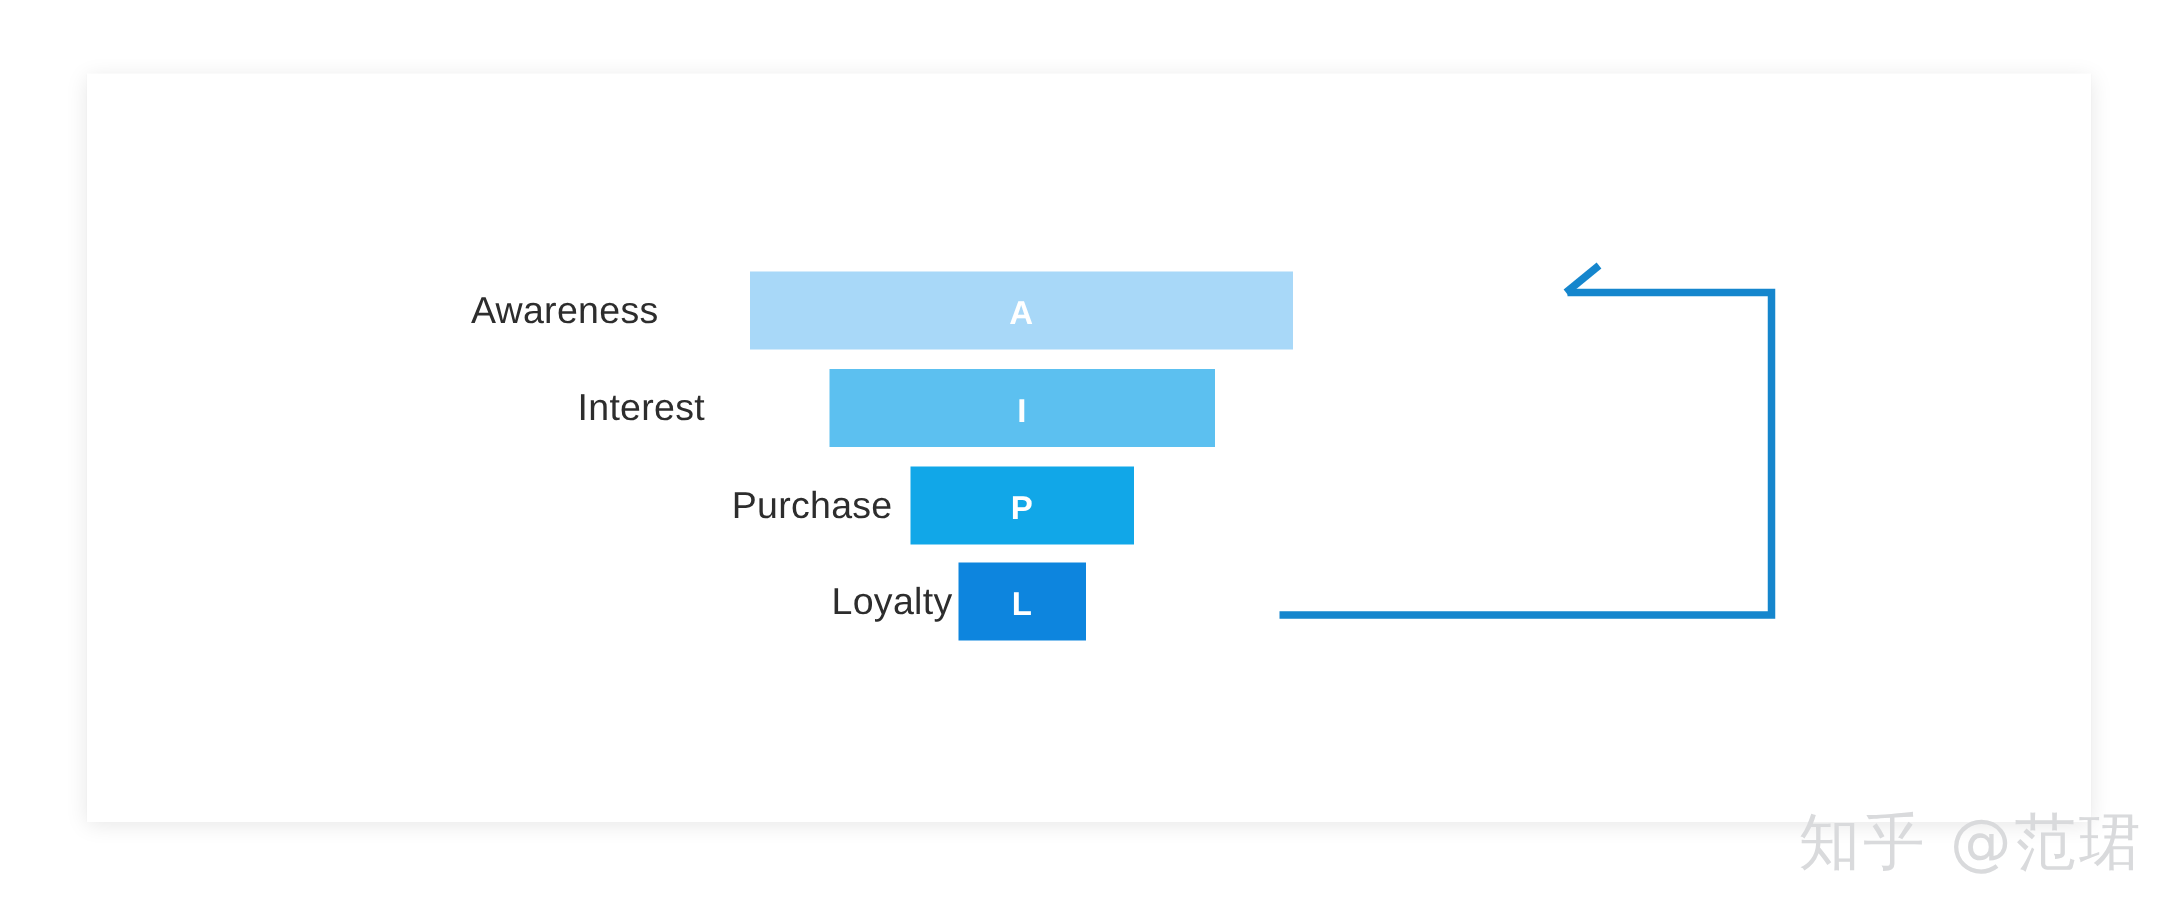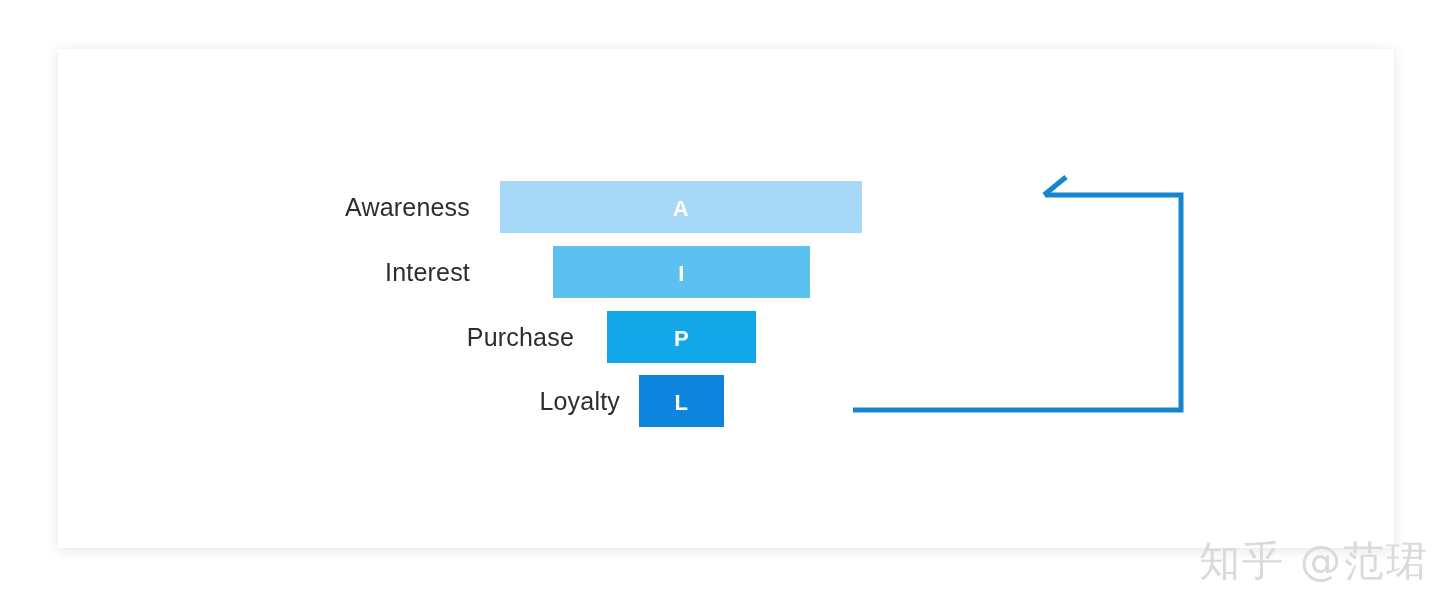--- a/index.html
+++ b/index.html
@@ -78,33 +78,33 @@
     font-weight: bold;
     letter-spacing: 0.5px;
     line-height: 1;
     position: relative;
     top: 2px;
   }
 
   
   #row-awareness { left: 442px; top: 132px; }
   #row-awareness .funnel-bar  { width: 362px; }
-  #row-awareness .funnel-label { margin-right: 30px; }
+  #row-awareness .funnel-label { margin-right: 61px; }
 
   #row-interest  { left: 495px; top: 197px; }
   #row-interest  .funnel-bar  { width: 257px; }
   #row-interest  .funnel-label { margin-right: 83px; margin-left: 33px; }
 
   #row-purchase  { left: 549px; top: 262px; }
   #row-purchase  .funnel-bar  { width: 149px; }
-  #row-purchase  .funnel-label { margin-right: 33px; }
+  #row-purchase  .funnel-label { margin-right: 12px; }
 
   #row-loyalty   { left: 581px; top: 326px; }
   #row-loyalty   .funnel-bar  { width: 85px; }
-  #row-loyalty   .funnel-label { margin-right: 19px; }
+  #row-loyalty   .funnel-label { margin-right: 4px; }
 
   
   #loop-arrow {
     position: absolute;
     left: 915px;
     top: 115px;
     width: 240px;
     height: 260px;
     overflow: visible;
   }

